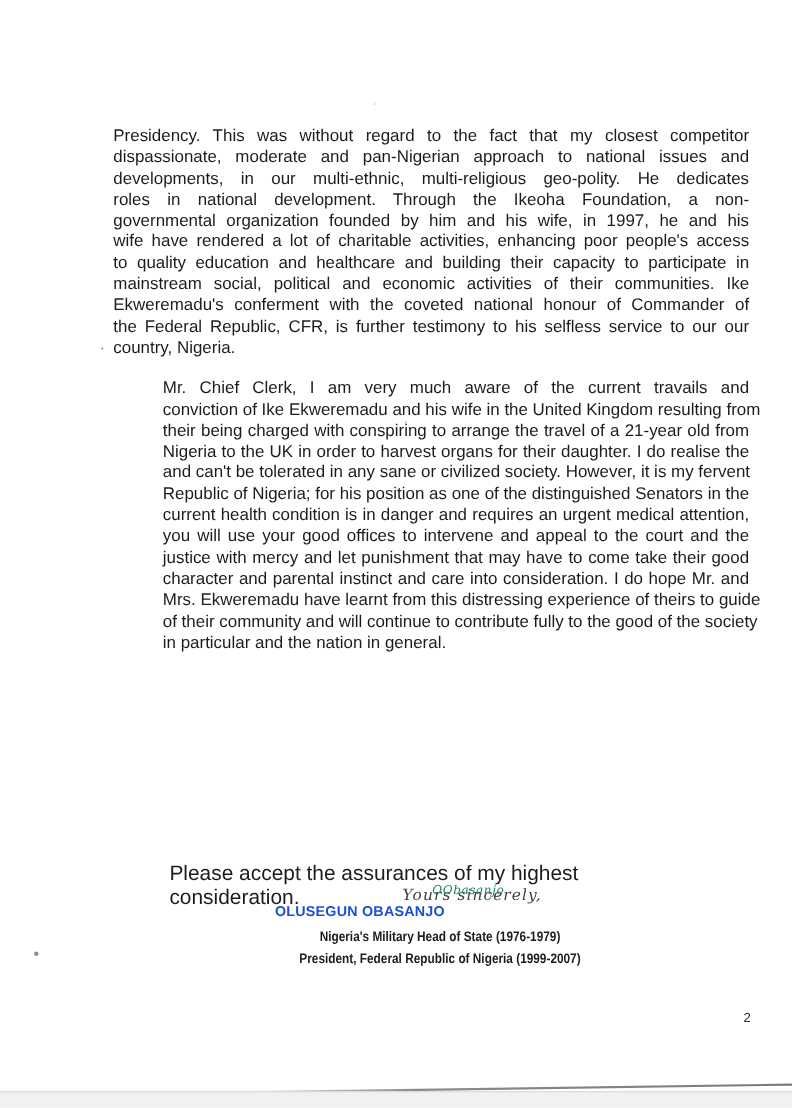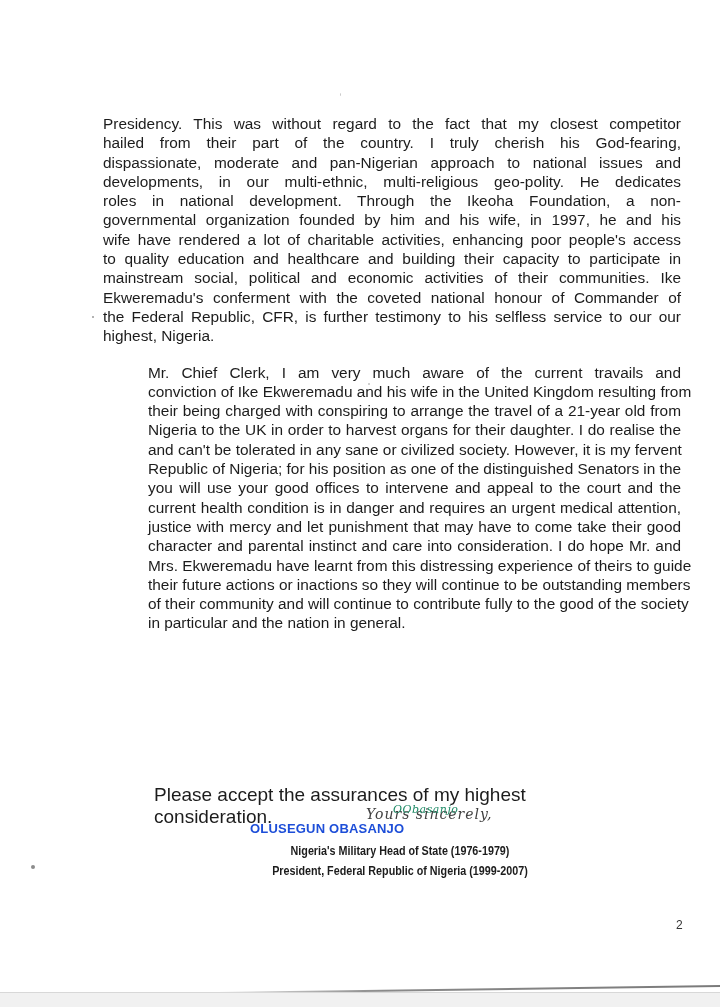--- a/index.html
+++ b/index.html
@@ -131,45 +131,43 @@
     }
   </style>
 </head>
 <body>
 
 <div class="page">
 
   <div class="body-text">
     <p class="para1">
       <span class="line">Presidency. This was without regard to the fact that my closest competitor</span>
-      <span class="line">hailed from their part of the country.  I truly cherish his God-fearing,</span>
       <span class="line">dispassionate, moderate and pan-Nigerian approach to national issues and</span>
       <span class="line">developments, in our multi-ethnic, multi-religious geo-polity.  He dedicates</span>
       <span class="line">roles in national development.  Through the Ikeoha Foundation, a non-</span>
       <span class="line">governmental organization founded by him and his wife, in 1997, he and his</span>
       <span class="line">wife have rendered a lot of charitable activities, enhancing poor people's access</span>
       <span class="line">to quality education and healthcare and building their capacity to participate in</span>
       <span class="line">mainstream social, political and economic activities of their communities.  Ike</span>
       <span class="line">Ekweremadu's conferment with the coveted national honour of Commander of</span>
       <span class="line">the Federal Republic, CFR, is further testimony to his selfless service to our our</span>
-      <span class="line last">highest, Nigeria.</span>
+      <span class="line last">country, Nigeria.</span>
     </p>
     <p class="para2">
       <span class="line" style="padding-left:45px;text-indent:0">Mr. Chief Clerk, I am very much aware of the current travails and</span>
       <span class="line">conviction of Ike Ekweremadu and his wife in the United Kingdom resulting from</span>
       <span class="line">their being charged with conspiring to arrange the travel of a 21-year old from</span>
       <span class="line">Nigeria to the UK in order to harvest organs for their daughter. I do realise the</span>
       <span class="line">and can't be tolerated in any sane or civilized society.  However, it is my fervent</span>
       <span class="line">Republic of Nigeria; for his position as one of the distinguished Senators in the</span>
+      <span class="line">current health condition is in danger and requires an urgent medical attention,</span>
       <span class="line">you will use your good offices to intervene and appeal to the court and the</span>
-      <span class="line">current health condition is in danger and requires an urgent medical attention,</span>
       <span class="line">justice with mercy and let punishment that may have to come take their good</span>
       <span class="line">character and parental instinct and care into consideration.  I do hope Mr. and</span>
       <span class="line">Mrs. Ekweremadu have learnt from this distressing experience of theirs to guide</span>
-      <span class="line">their future actions or inactions so they will continue to be outstanding members</span>
       <span class="line">of their community and will continue to contribute fully to the good of the society</span>
       <span class="line last">in particular and the nation in general.</span>
     </p>
   </div>
 
   <div class="closing">Please accept the assurances of my highest consideration.</div>
 
   <div class="handwriting">Yours sincerely,</div>
   <div class="signature">OObasanjo</div>
 

